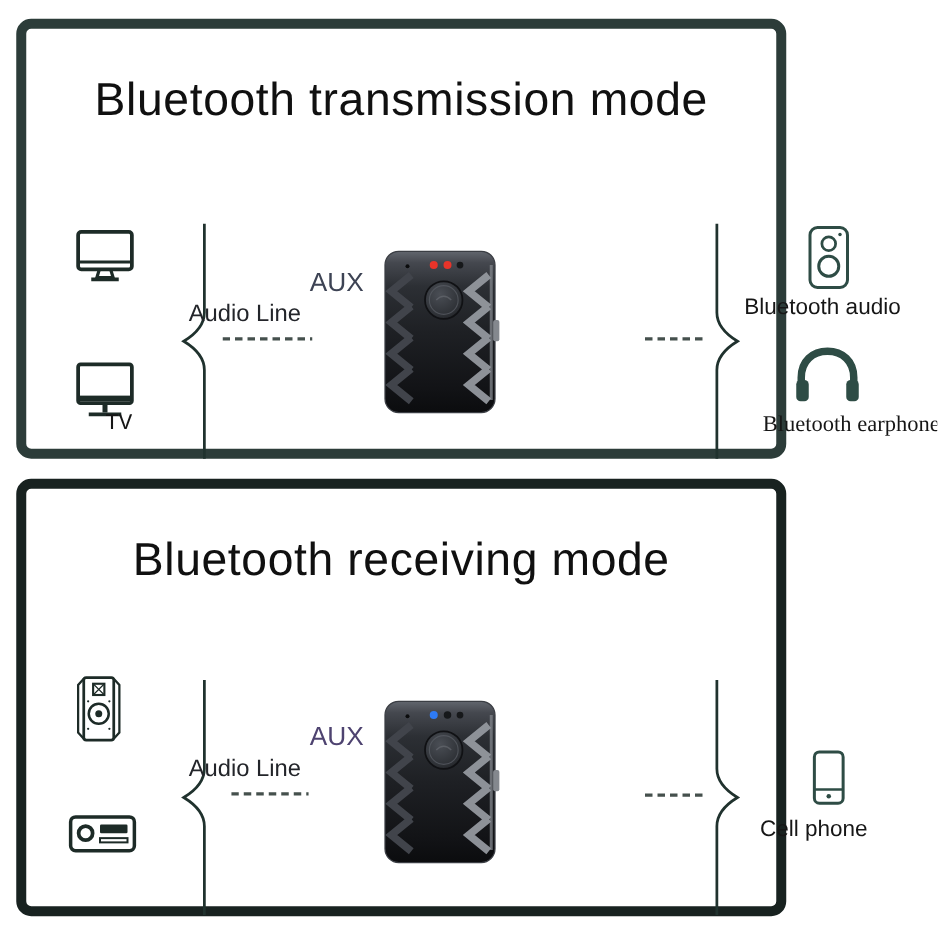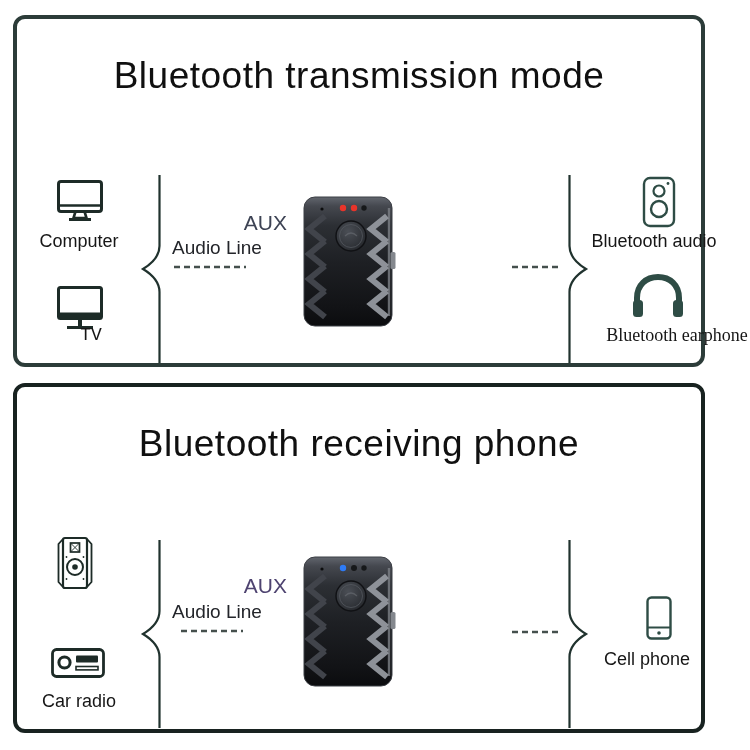--- a/index.html
+++ b/index.html
@@ -1,26 +1,26 @@
 <!DOCTYPE html>
 <html><head>
 <meta charset="utf-8">
 <style>
   html,body{margin:0;padding:0;background:#ffffff;}
   #stage{position:relative;width:750px;height:750px;background:#ffffff;overflow:hidden;
          font-family:"Liberation Sans","DejaVu Sans",sans-serif;}
-  .panel{position:absolute;left:13px;width:692px;background:#ffffff;
-         border:4px solid #f9a8d4;border-radius:12px;box-sizing:border-box;}
+  .panel{position:absolute;left:13px;width:616px;background:#ffffff;
+         border:8px solid #f9a8d4;border-radius:12px;box-sizing:border-box;}
   #panel1{top:15px;height:352px;}
   #panel2{top:383px;height:350px;}
   .panel-title{position:absolute;left:0;top:36px;width:100%;text-align:center;
                font-size:37px;letter-spacing:.5px;color:#101010;}
   .dev-label{position:absolute;text-align:center;font-size:18px;color:#161616;line-height:22px;}
   .aux-line1{position:absolute;text-align:right;width:140px;font-size:21px;}
-  .aux-line2{position:absolute;text-align:center;width:140px;font-size:19px;}
+  .aux-line2{position:absolute;text-align:left;width:140px;font-size:19px;}
   .abs{position:absolute;}
   .icon{display:block;}
   svg{display:block;}
 </style>
 </head>
 <body>
 
 <div id="stage">
 
   <div id="panel1" class="panel" style="border-color: rgb(44, 60, 57);">
@@ -28,21 +28,20 @@
     <div class="panel-title" style="color: rgb(16, 16, 16);">Bluetooth transmission mode</div>
 
     <span class="abs icon" style="left: 38px; top: 159px; color: rgb(29, 43, 39);">
       <svg width="50" height="46" viewBox="0 0 50 46">
         <rect x="3.5" y="3.5" width="43" height="30" rx="2.5" fill="none" stroke="currentColor" stroke-width="3"></rect>
         <line x1="5" y1="27.5" x2="45" y2="27.5" stroke="currentColor" stroke-width="2.4"></line>
         <path d="M20.5 33.5 L18.5 40 L31.5 40 L29.5 33.5" fill="none" stroke="currentColor" stroke-width="2.6"></path>
         <line x1="14" y1="41.5" x2="36" y2="41.5" stroke="currentColor" stroke-width="3"></line>
       </svg>
     </span>
-    <div class="dev-label" style="left:2px;top:211px;width:120px;">Computer</div>
 
     <span class="abs icon" style="left: 38px; top: 265px; color: rgb(29, 43, 39);">
       <svg width="50" height="48" viewBox="0 0 50 48">
         <rect x="3.5" y="3.5" width="43" height="31" rx="2" fill="none" stroke="currentColor" stroke-width="3"></rect>
         <rect x="5" y="28.5" width="40" height="4.5" fill="currentColor"></rect>
         <rect x="23" y="36" width="4" height="6" fill="currentColor"></rect>
         <rect x="12" y="42" width="26" height="3" fill="currentColor"></rect>
       </svg>
     </span>
     <div class="dev-label" style="left:14px;top:305px;width:120px;font-family:Liberation Mono, monospace;">TV</div>
@@ -129,21 +128,21 @@
         <path d="M9 38 V27 C9 14 18 6 30 6 C42 6 51 14 51 27 V38" fill="none" stroke="currentColor" stroke-width="6" stroke-linecap="round"></path>
         <rect x="5" y="29" width="10" height="17" rx="3.5" fill="currentColor"></rect>
         <rect x="45" y="29" width="10" height="17" rx="3.5" fill="currentColor"></rect>
       </svg>
     </span>
     <div class="dev-label" style="left:570px;top:305px;width:180px;font-family:Liberation Serif, serif;">Bluetooth earphone</div>
   </div>
 
   <div id="panel2" class="panel" style="border-color: rgb(24, 34, 32);">
 
-    <div class="panel-title" style="color: rgb(16, 16, 16);">Bluetooth receiving phone</div>
+    <div class="panel-title" style="color: rgb(16, 16, 16);">Bluetooth receiving mode</div>
 
     <span class="abs icon" style="left: 38px; top: 148px; color: rgb(29, 43, 39);">
       <svg width="40" height="56" viewBox="0 0 40 56">
         <rect x="8" y="3" width="24" height="50" rx="2" fill="none" stroke="currentColor" stroke-width="2.2"></rect>
         <path d="M8 4 L3.5 9 L3.5 47 L8 52" fill="none" stroke="currentColor" stroke-width="1.8"></path>
         <path d="M32 4 L36.5 9 L36.5 47 L32 52" fill="none" stroke="currentColor" stroke-width="1.8"></path>
         <rect x="15.5" y="8" width="9" height="9" fill="none" stroke="currentColor" stroke-width="1.7"></rect>
         <path d="M15.5 8 L24.5 17 M24.5 8 L15.5 17" stroke="currentColor" stroke-width="0.9"></path>
         <circle cx="20" cy="32" r="8" fill="none" stroke="currentColor" stroke-width="2"></circle>
         <circle cx="20" cy="32" r="2.8" fill="currentColor"></circle>
@@ -155,21 +154,20 @@
     </span>
 
     <span class="abs icon" style="left: 33px; top: 259px; color: rgb(29, 43, 39);">
       <svg width="56" height="34" viewBox="0 0 56 34">
         <rect x="2.5" y="3.5" width="51" height="27" rx="4" fill="none" stroke="currentColor" stroke-width="2.8"></rect>
         <circle cx="14.5" cy="16.5" r="5.6" fill="none" stroke="currentColor" stroke-width="3"></circle>
         <rect x="26" y="9.5" width="22" height="7" rx="1" fill="currentColor"></rect>
         <rect x="26" y="20.5" width="22" height="3.4" fill="none" stroke="currentColor" stroke-width="1.6"></rect>
       </svg>
     </span>
-    <div class="dev-label" style="left:2px;top:303px;width:120px;">Car radio</div>
 
     <span class="abs icon" style="left: 123px; top: 152px; color: rgb(32, 50, 46);">
       <svg width="22" height="190" viewBox="0 0 22 190">
         <path d="M19.5 1 L19.5 72 Q19.5 85 3 95 Q19.5 105 19.5 118 L19.5 189" fill="none" stroke="currentColor" stroke-width="2.2"></path>
       </svg>
     </span>
 
     <div class="aux-line1" style="left: 130px; top: 187px; color: rgb(78, 67, 112);">AUX</div>
     <div class="aux-line2" style="left: 130px; top: 214px; color: rgb(35, 37, 42);">Audio Line</div>
     <span class="abs icon" style="left: 164px; top: 242px; color: rgb(69, 80, 77);">

